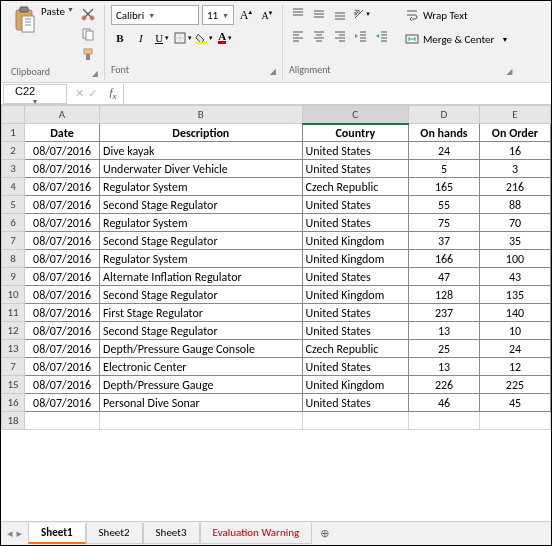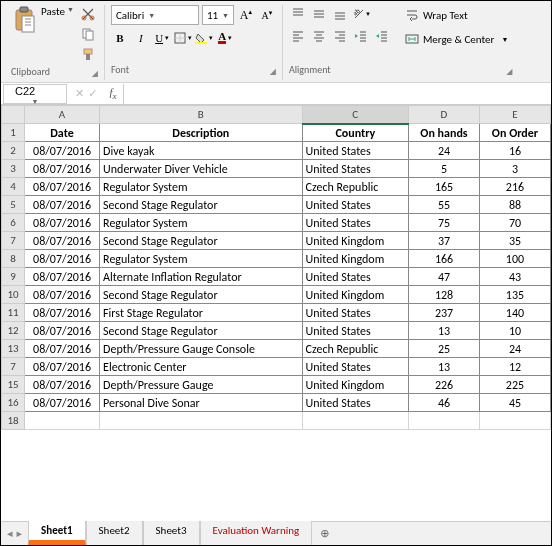--- a/index.html
+++ b/index.html
@@ -55,21 +55,21 @@
   .data-row td.cell.num { text-align: center; }
   .data-row td.cell.date { text-align: center;}
   td.rowhdr { width: 20px; height: 18px; }
   
   .col-A { width: 72px; } .col-B { width: 194px; } .col-C { width: 102px; } .col-D { width: 68px; } .col-E { width: 68px; }
   
   
   .tabs { display: flex; align-items: center; border-top: 1px solid #ccc; height: 24px; background: #f1f1f1; font-size: 11px; }
   .tab-nav { display: flex; gap: 4px; padding: 0 6px; color: #888; }
   .tab { padding: 3px 12px; border: 1px solid #ccc; border-top: none; background: #fff; cursor: pointer; position: relative; }
-  .tab.active { background: #fff; font-weight: bold; border-bottom: 6px solid #f97316; }
+  .tab.active { background: #fff; font-weight: bold; border-bottom: 2px solid #f97316; }
   .tab.inactive { background: #f1f1f1; }
   .newtab { padding: 3px 8px; color: #666; cursor: pointer; }
   .tab.warn { color: #b00; text-align: center; }
   
   .blank-row td.cell { border: 1px solid #d4d4d4; }
 
   svg { display: block; }
 </style>
 </head>
 <body>

